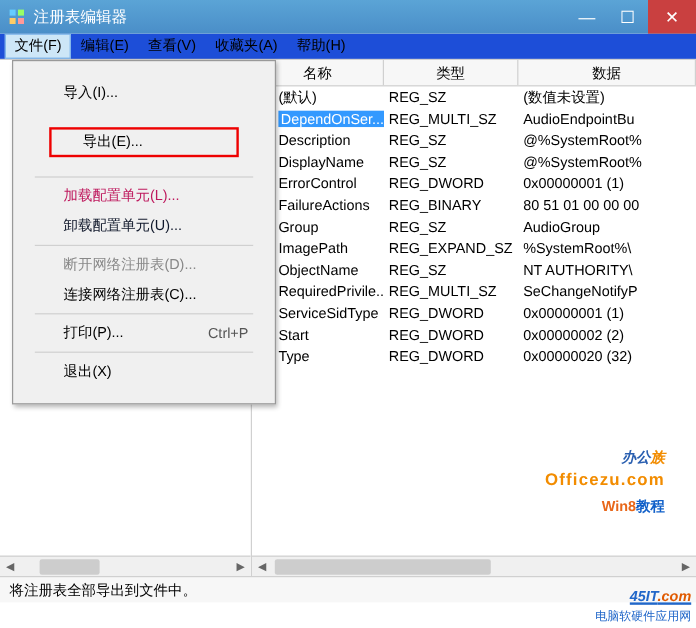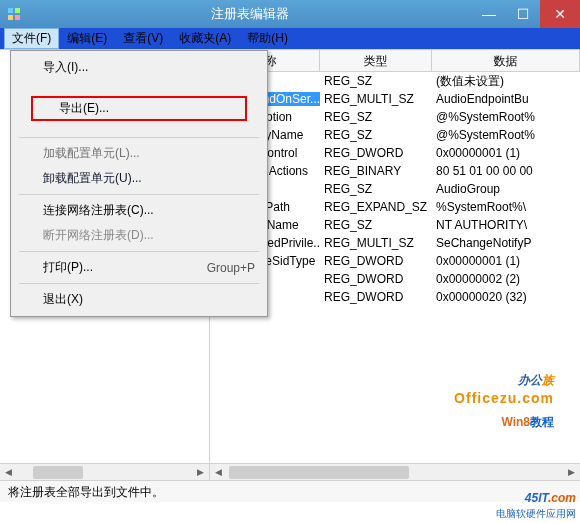--- a/index.html
+++ b/index.html
@@ -1,29 +1,29 @@
 <!DOCTYPE html>
 <html><head>
 <meta charset="utf-8">
 <style>
 * { box-sizing: border-box; margin: 0; padding: 0; font-family: "Microsoft YaHei", "SimSun", sans-serif; font-size: 12px; }
 body { width: 580px; height: 523px; background: #fff; position: relative; overflow: hidden; }
 
 .titlebar { height: 28px; background: linear-gradient(#5ba4d6, #4a8ec8); display: flex; align-items: center; color: #fff; position: relative; }
 .appicon { width: 16px; height: 16px; margin: 0 6px; display: flex; align-items: center; justify-content: center; }
-.title { flex: 1; text-align: center; font-size: 13px; }
+.title { flex: 1; font-size: 13px; }
 .winbtns { display: flex; height: 100%; }
 .winbtn { width: 34px; display: flex; align-items: center; justify-content: center; font-size: 14px; color: #fff; }
 .winbtn.close { background: #c94040; width: 40px; }
 
 .menubar { height: 22px; background: #1d4ed8; border-bottom: 1px solid #d0d0d0; display: flex; align-items: center; padding: 0 4px; }
 .menuitem { padding: 2px 8px; }
 .menuitem.active { background: #cde6f7; border: 1px solid #7eb4ea; padding: 1px 7px; }
 
-.dropdown { position: absolute; top: 50px; left: 10px; width: 258px; background: #f0f0f0; border: 1px solid #999; box-shadow: 2px 2px 4px rgba(0,0,0,0.3); z-index: 100; padding: 4px; }
+.dropdown { position: absolute; top: 50px; left: 10px; width: 220px; background: #f0f0f0; border: 1px solid #999; box-shadow: 2px 2px 4px rgba(0,0,0,0.3); z-index: 100; padding: 14px; }
 .dditem { padding: 4px 8px 4px 28px; display: flex; justify-content: space-between; align-items: center; }
 .dditem.hl { border: 2px solid #e00; margin: 16px; padding: 2px 6px 2px 26px; }
 .ddsep { height: 1px; background: #d0d0d0; margin: 3px 4px; }
 .ddshort { color: #555; }
 
 .content { display: flex; height: 430px; position: relative; }
 .leftpane { width: 210px; border-right: 1px solid #d0d0d0; overflow: hidden; position: relative; }
 .rightpane { flex: 1; overflow: hidden; position: relative; }
 
 .colhdr { height: 22px; background: #f7f7f7; border-bottom: 1px solid #d0d0d0; display: flex; }
@@ -53,21 +53,21 @@
 .status { height: 22px; border-top: 1px solid #d0d0d0; padding: 3px 8px; background: #f7f7f7; }
 
 .wmark1 { position: absolute; right: 26px; bottom: 92px; z-index: 50; text-align: right; font-weight: bold; }
 .wmark1 .a { font-size: 22px; color: #2a5fb0; font-style: italic; }
 .wmark1 .a .o { color: #f28c00; }
 .wmark1 .b { color: #f28c00; font-size: 14px; letter-spacing: 1px; }
 .wmark1 .c { color: #1160c9; font-size: 16px; font-weight: bold; margin-top: 6px; }
 .wmark1 .c .w { color: #e8671a; }
 
 .wmark2 { position: absolute; right: 4px; bottom: 2px; z-index: 60; text-align: right; }
-.wmark2 .d { font-size: 20px; font-weight: bold; font-style: italic; color: #2167c9; }
+.wmark2 .d { font-size: 20px; font-weight: bold; font-style: italic; color: #2167c9; text-decoration: underline; }
 .wmark2 .d .r { color: #e05a00; }
 .wmark2 .e { font-size: 10px; color: #2167c9; }
 </style>
 </head>
 <body>
 
 <div class="titlebar">
   <div class="appicon">
     <svg width="16" height="16">
         <rect x="2" y="2" width="5" height="5" fill="#6cf"></rect>
@@ -93,37 +93,37 @@
 </div>
 
 <div class="dropdown">
   <div class="dditem">
       <span>导入(I)...</span>
     </div>
   <div class="dditem hl">
       <span>导出(E)...</span>
     </div>
   <div class="ddsep"></div>
-  <div class="dditem" style="color:#737373">
+  <div class="dditem" style="color:#be185d">
       <span>加载配置单元(L)...</span>
     </div>
   <div class="dditem" style="color:#0f172a">
       <span>卸载配置单元(U)...</span>
     </div>
   <div class="ddsep"></div>
+  <div class="dditem" style="color:#888">
+      <span>断开网络注册表(D)...</span>
+    </div>
   <div class="dditem">
       <span>连接网络注册表(C)...</span>
-    </div>
-  <div class="dditem" style="color:#888">
-      <span>断开网络注册表(D)...</span>
     </div>
   <div class="ddsep"></div>
   <div class="dditem">
       <span>打印(P)...</span>
-      <span class="ddshort">Group+P</span>
+      <span class="ddshort">Ctrl+P</span>
     </div>
   <div class="ddsep"></div>
   <div class="dditem">
       <span>退出(X)</span>
     </div>
 </div>
 
 <div class="content">
   <div class="leftpane">
     <div class="tree" id="tree">

